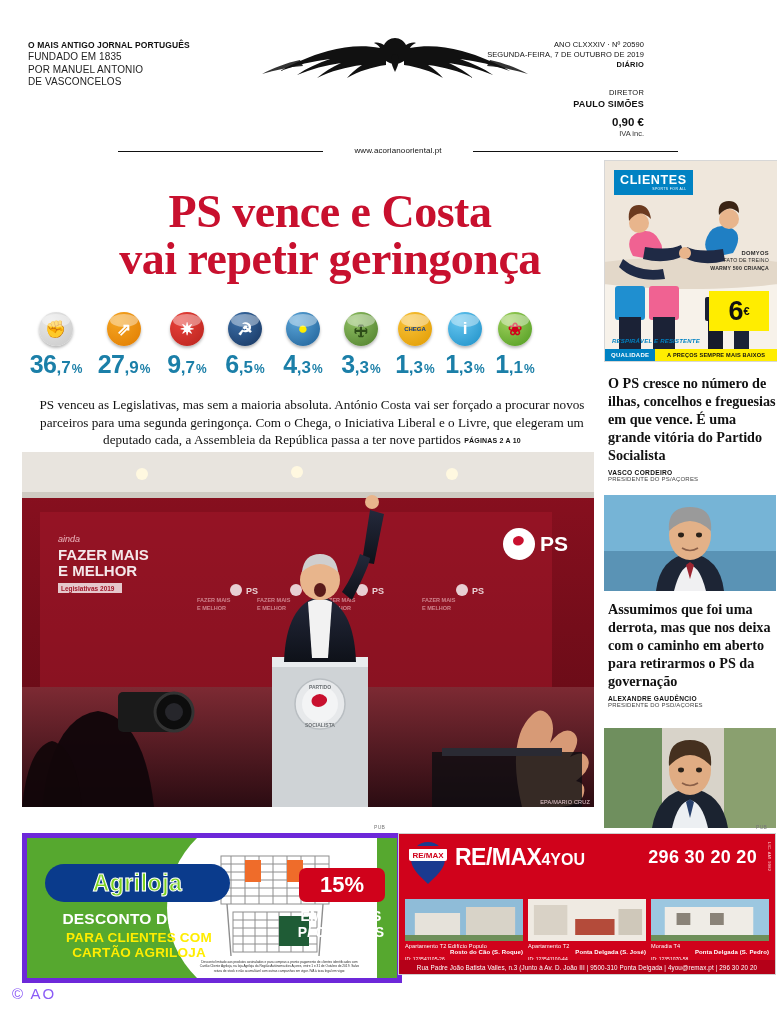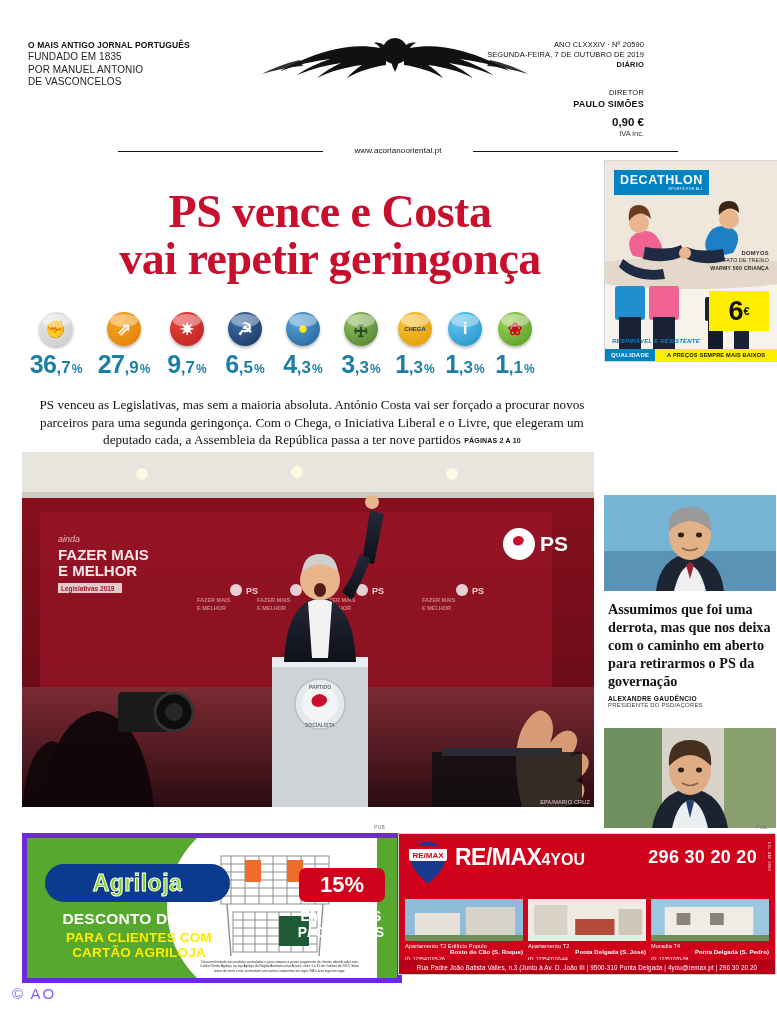--- a/index.html
+++ b/index.html
@@ -395,39 +395,44 @@
         <rect x="14" y="156" width="22" height="38" fill="#1b2236"></rect>
         <rect x="44" y="125" width="30" height="34" rx="3" fill="#f06292"></rect>
         <rect x="48" y="156" width="22" height="38" fill="#1b2236"></rect>
         <rect x="100" y="136" width="20" height="24" rx="2" fill="#1b2236"></rect>
         <rect x="103" y="158" width="15" height="30" fill="#161b2b"></rect>
         <rect x="126" y="136" width="20" height="24" rx="2" fill="#6fd4c0"></rect>
         <rect x="129" y="158" width="15" height="30" fill="#1b2236"></rect>
       </g>
     </svg>
     <div class="logo">
-      <span>DECATHLON</span>
+      <span>CLIENTES</span>
       <span class="sub">SPORTS FOR ALL</span>
     </div>
     <div class="desc">
       <div class="d1">DOMYOS</div>
       <div class="d2">FATO DE TREINO</div>
       <div class="d3">WARMY 500 CRIANÇA</div>
     </div>
     <div class="price">
       <span class="num">6</span>
       <span class="eur">€</span>
     </div>
     <div class="tag">RESPIRÁVEL E RESISTENTE</div>
     <div class="bar">
       <div class="q">QUALIDADE</div>
       <div class="s">A PREÇOS SEMPRE MAIS BAIXOS</div>
     </div>
   </div>
 
+  <div class="quote" style="left:608px;top:374px;">
+    <div class="qt">O PS cresce no número de ilhas, concelhos e freguesias em que vence. É uma grande vitória do Partido Socialista</div>
+    <div class="who">VASCO CORDEIRO</div>
+    <div class="role">PRESIDENTE DO PS/AÇORES</div>
+  </div>
 
   <div class="portrait" style="left:604px;top:495px;">
     <svg viewBox="0 0 172 96" width="172" height="96">
       <rect width="172" height="96" fill="#76b4d6"></rect>
       <rect y="56" width="172" height="40" fill="#5a93b5"></rect>
       <path d="M52 96 q4 -34 34 -38 q30 4 34 38 z" fill="#1d2535"></path>
       <path d="M70 96 q6 -24 16 -26 q10 2 16 26 z" fill="#f0f0f2"></path>
       <path d="M82 70 l4 14 l4 -14 l-4 -3 z" fill="#9b2430"></path>
       <ellipse cx="86" cy="40" rx="21" ry="25" fill="#e3b188"></ellipse>
       <path d="M65 36 q21 -20 42 0 q2 -24 -21 -24 q-23 0 -21 24 z" fill="#9a9a9a"></path>

